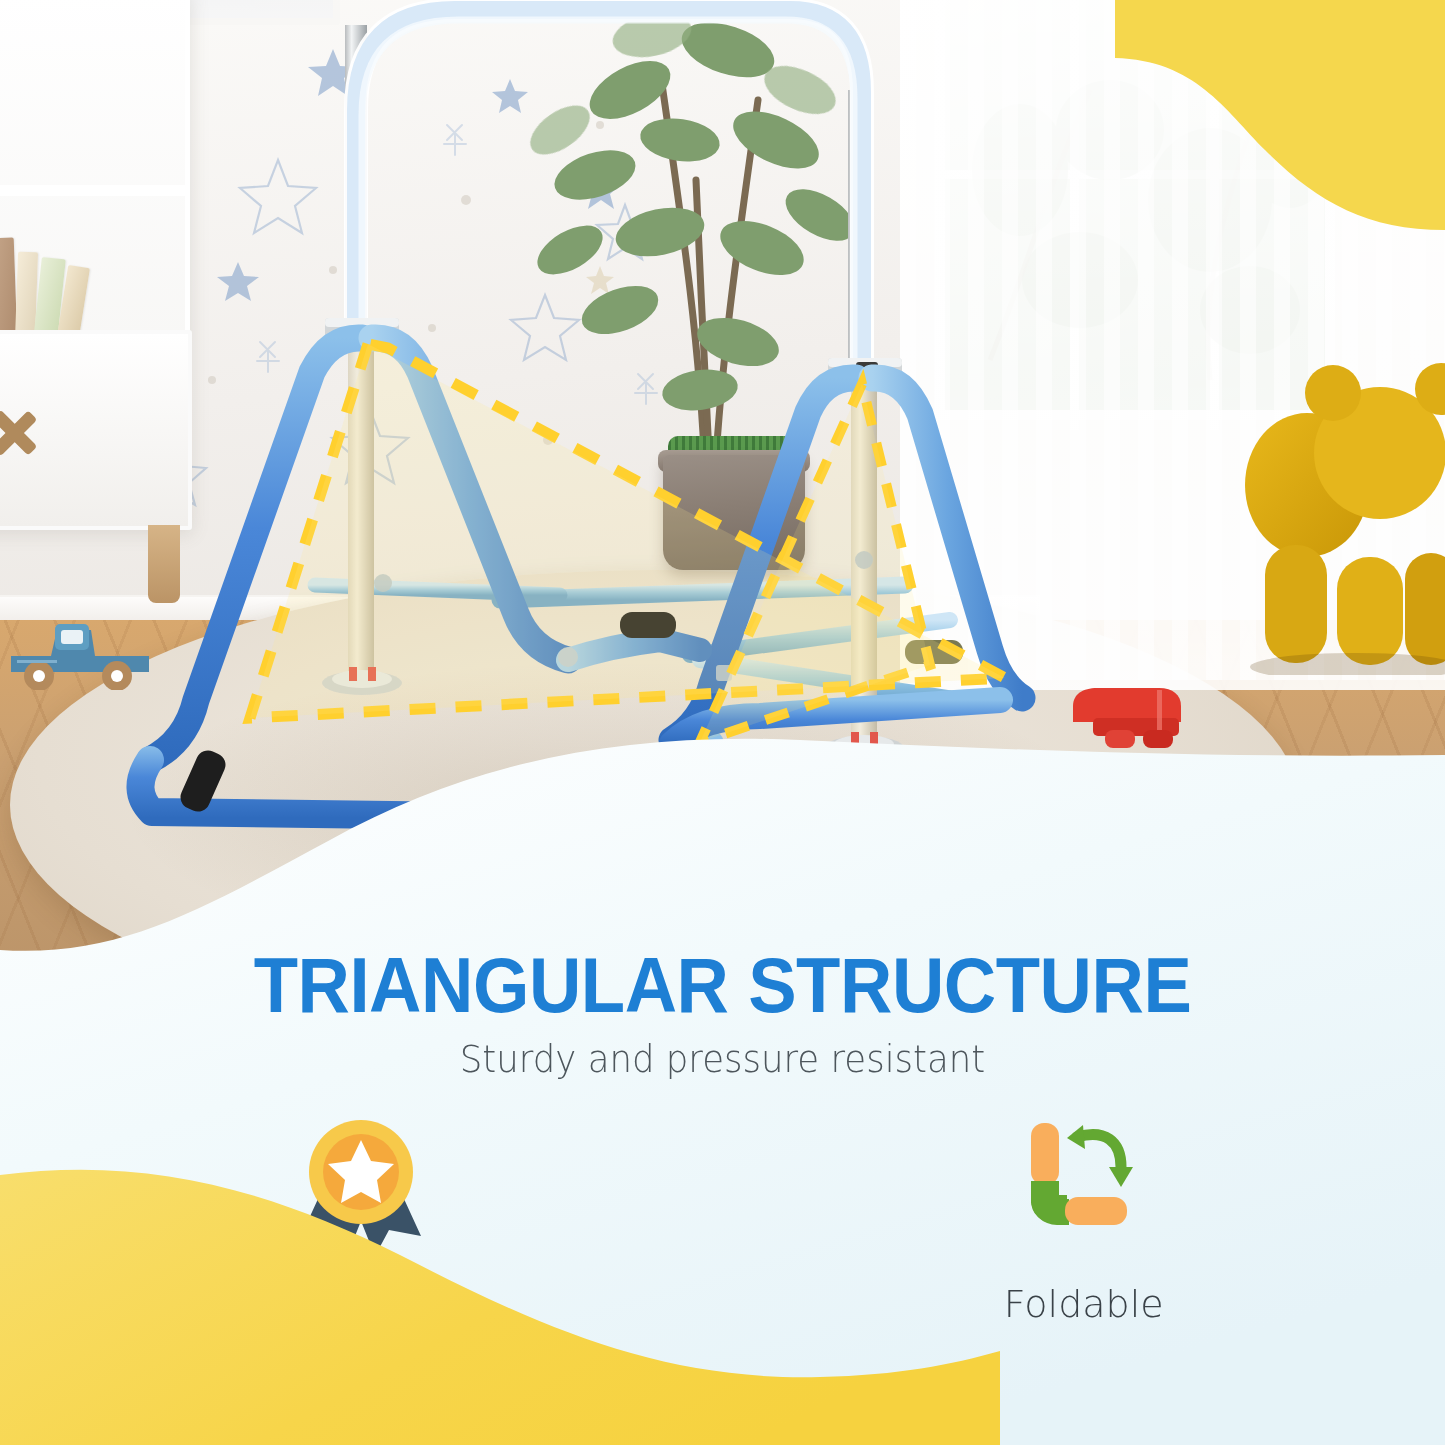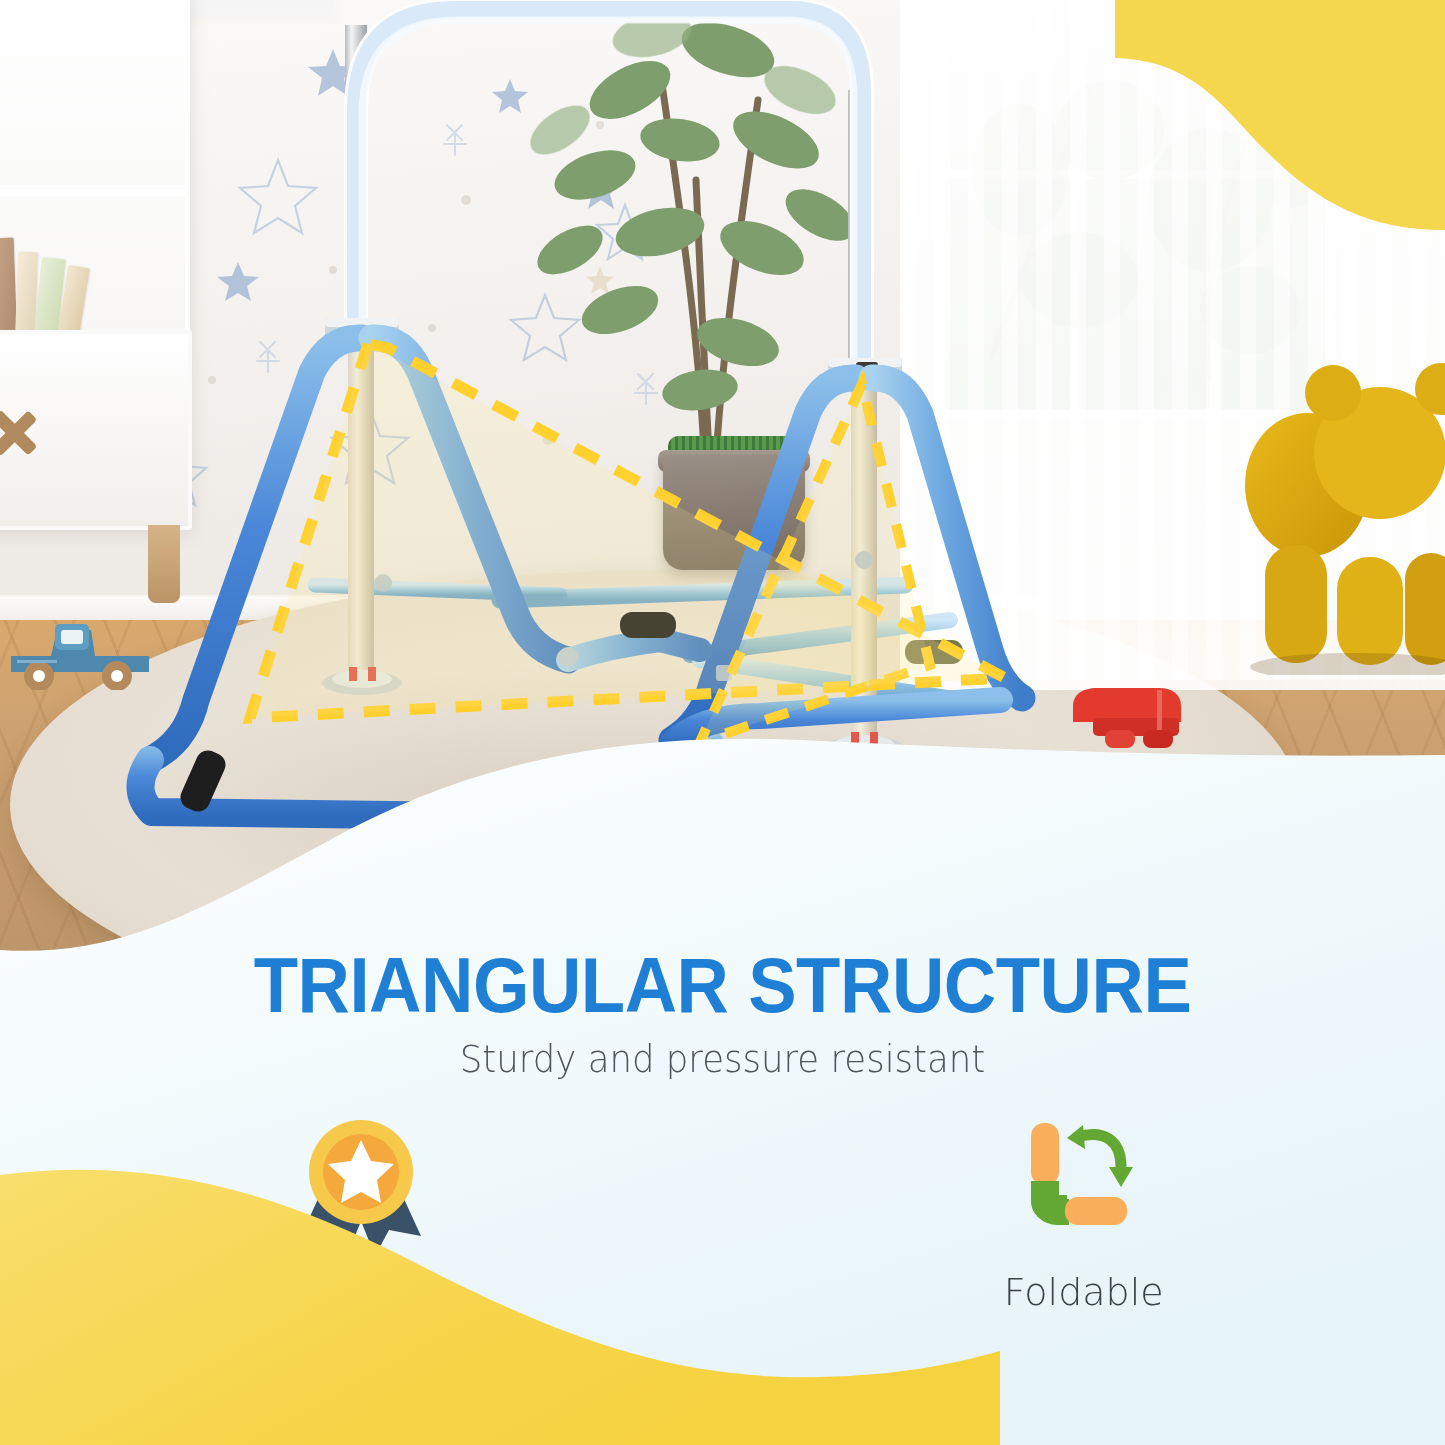--- a/index.html
+++ b/index.html
@@ -144,21 +144,21 @@
     font-weight:300;
     font-size:37px;
     color:#4d565c;
     transform:scaleX(.96);
   }
 
   .features { position:absolute; left:0; top:180px; width:1445px; height:330px; display:flex; }
   .feature { flex:1; display:flex; flex-direction:column; align-items:center; }
   .feature-icon { height:150px; display:flex; align-items:center; justify-content:center; }
   .feature-label {
-    margin-top:10px; text-align:center;
+    margin-top:22px; text-align:center;
     font-family:"DejaVu Sans", sans-serif;
     font-weight:300; font-size:38px; line-height:1.18;
     color:#3A4248;
     white-space:pre-line;
   }
 
   
   .blob-tr { position:absolute; right:0; top:0; width:330px; height:230px; pointer-events:none; }
   .blob-bl { position:absolute; left:0; bottom:0; width:1000px; height:330px; pointer-events:none; }
 </style>

